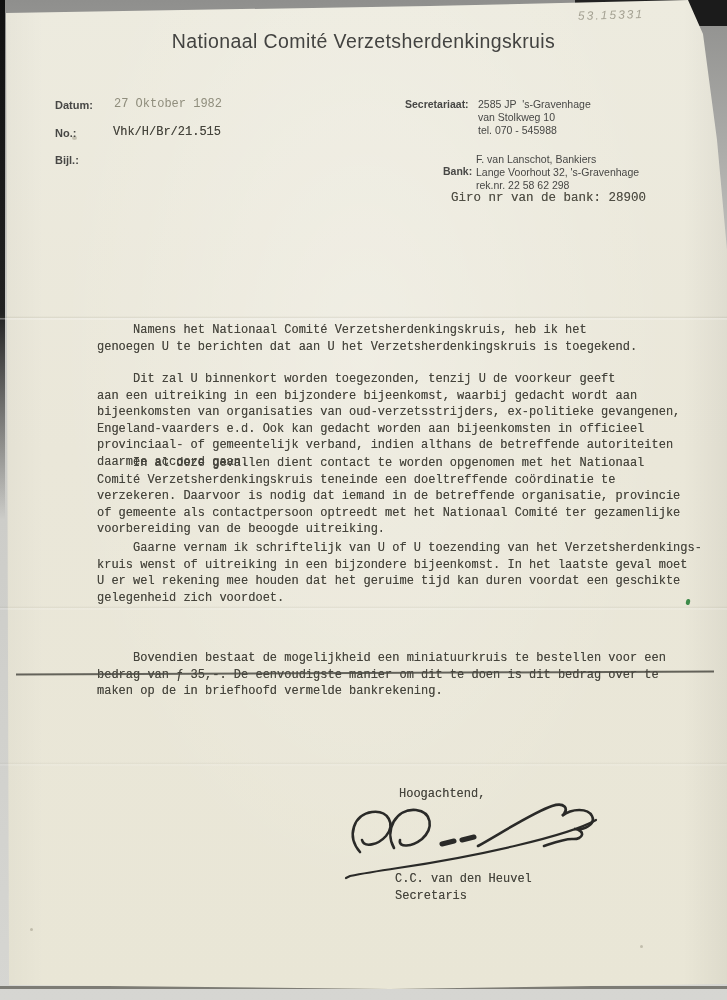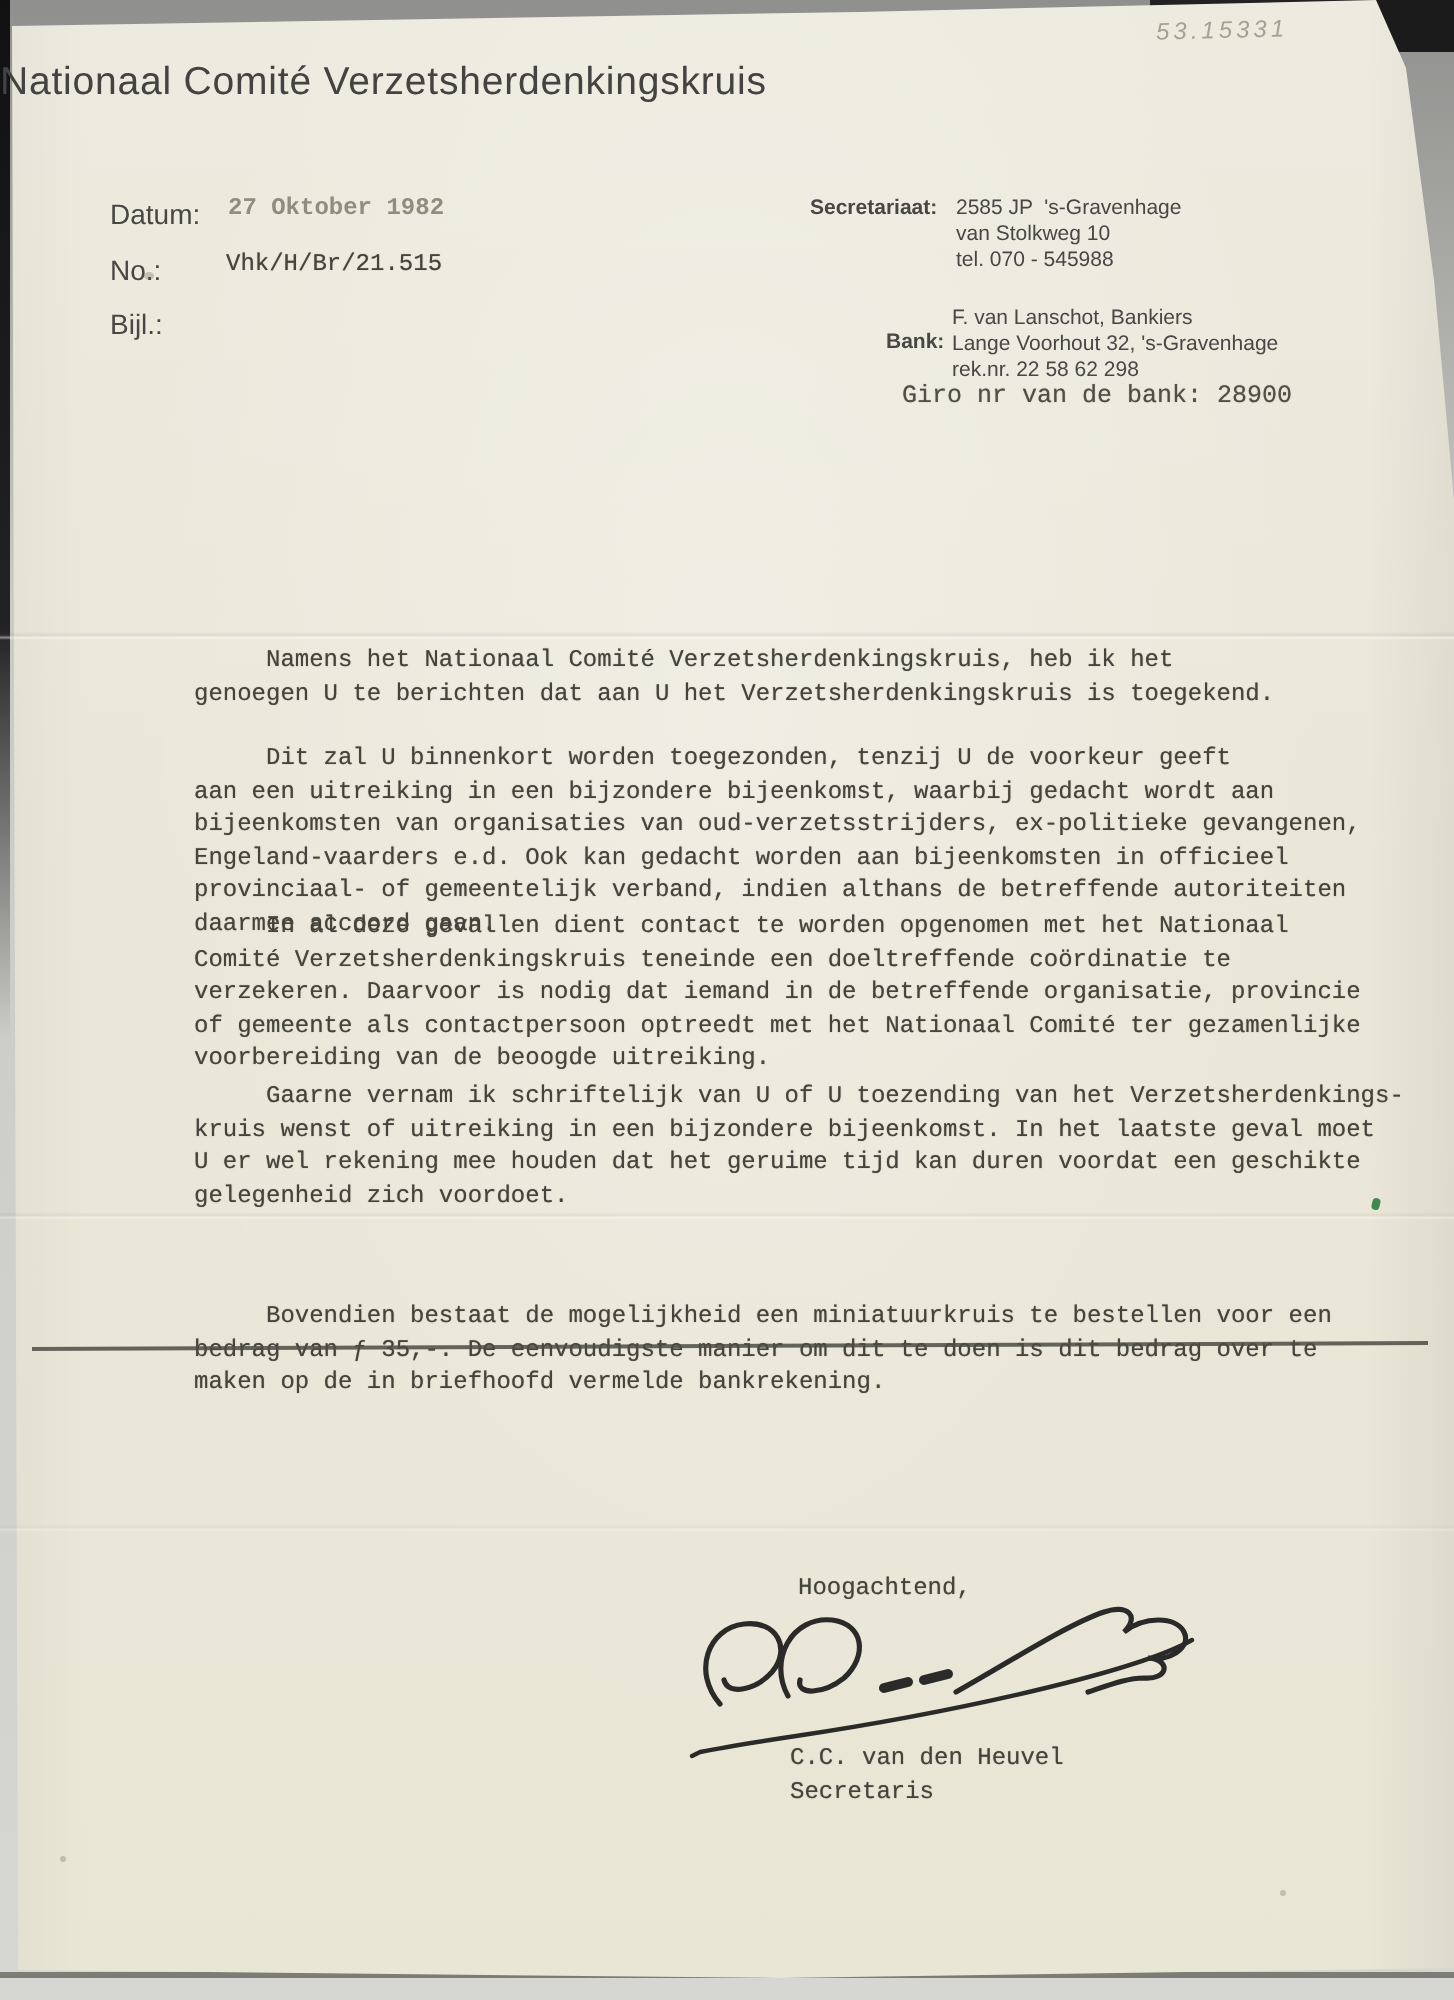--- a/index.html
+++ b/index.html
@@ -16,30 +16,30 @@
   .paper{position:absolute;left:0;top:0;width:727px;height:1000px;
          background:linear-gradient(180deg,#edebdf 0%,#eae7d9 45%,#e9e6d6 100%);
          clip-path:polygon(6px 13px,430px 6px,688px 0px,703px 34px,717px 140px,727px 250px,727px 984px,390px 989px,9px 985px);}
   .paper::after{content:"";position:absolute;inset:0;
          background:radial-gradient(ellipse at 50% 35%,rgba(255,255,255,0.25) 0%,rgba(0,0,0,0) 60%),
                     linear-gradient(90deg,rgba(0,0,0,0.03) 0%,rgba(0,0,0,0) 6%,rgba(0,0,0,0) 94%,rgba(0,0,0,0.05) 100%);}
   .crease{position:absolute;left:0;width:727px;height:4px;
           background:linear-gradient(180deg,rgba(0,0,0,0) 0%,rgba(90,85,60,0.10) 40%,rgba(255,255,255,0.45) 70%,rgba(0,0,0,0) 100%);}
   .speck{position:absolute;border-radius:50%;background:rgba(120,115,95,0.35);}
 
-  .title{position:absolute;left:0;top:30px;width:727px;text-align:left;
+  .title{position:absolute;left:0;top:30px;width:727px;text-align:center;
          font-size:19.5px;letter-spacing:0.4px;color:#434341;font-weight:500;}
 
-  .lbl{position:absolute;font-size:14px;font-weight:normal;color:#474745;text-align:right;}
+  .lbl{position:absolute;font-size:11px;font-weight:bold;color:#474745;text-align:right;}
   .small{position:absolute;font-size:10.5px;color:#474745;line-height:13px;white-space:pre;}
 
   .typed{position:absolute;font-family:"Liberation Mono","DejaVu Sans Mono",monospace;
          font-size:12px;line-height:16.5px;color:#45443c;white-space:pre;
          text-shadow:0 0 0.5px rgba(60,58,50,0.55);}
-  .typed.faded{color:#8f8d7c;text-shadow:none;font-weight:bold;}
+  .typed.faded{color:#8f8d7c;text-shadow:none;}
   .typed.addr{font-size:12.5px;line-height:22px;color:#4b4a42;}
   .typed.giro{font-size:12.5px;color:#504f45;}
 
   .body-par{left:97px;width:616px;}
 
   .strike{position:absolute;left:16px;top:672px;width:698px;height:1.6px;
           background:#4c4b44;transform:rotate(-0.25deg);opacity:0.85;}
 
   .pencil{position:absolute;left:578px;top:8px;font-size:12px;font-style:italic;
           color:#a5a293;letter-spacing:2px;transform:rotate(-1.5deg);}

